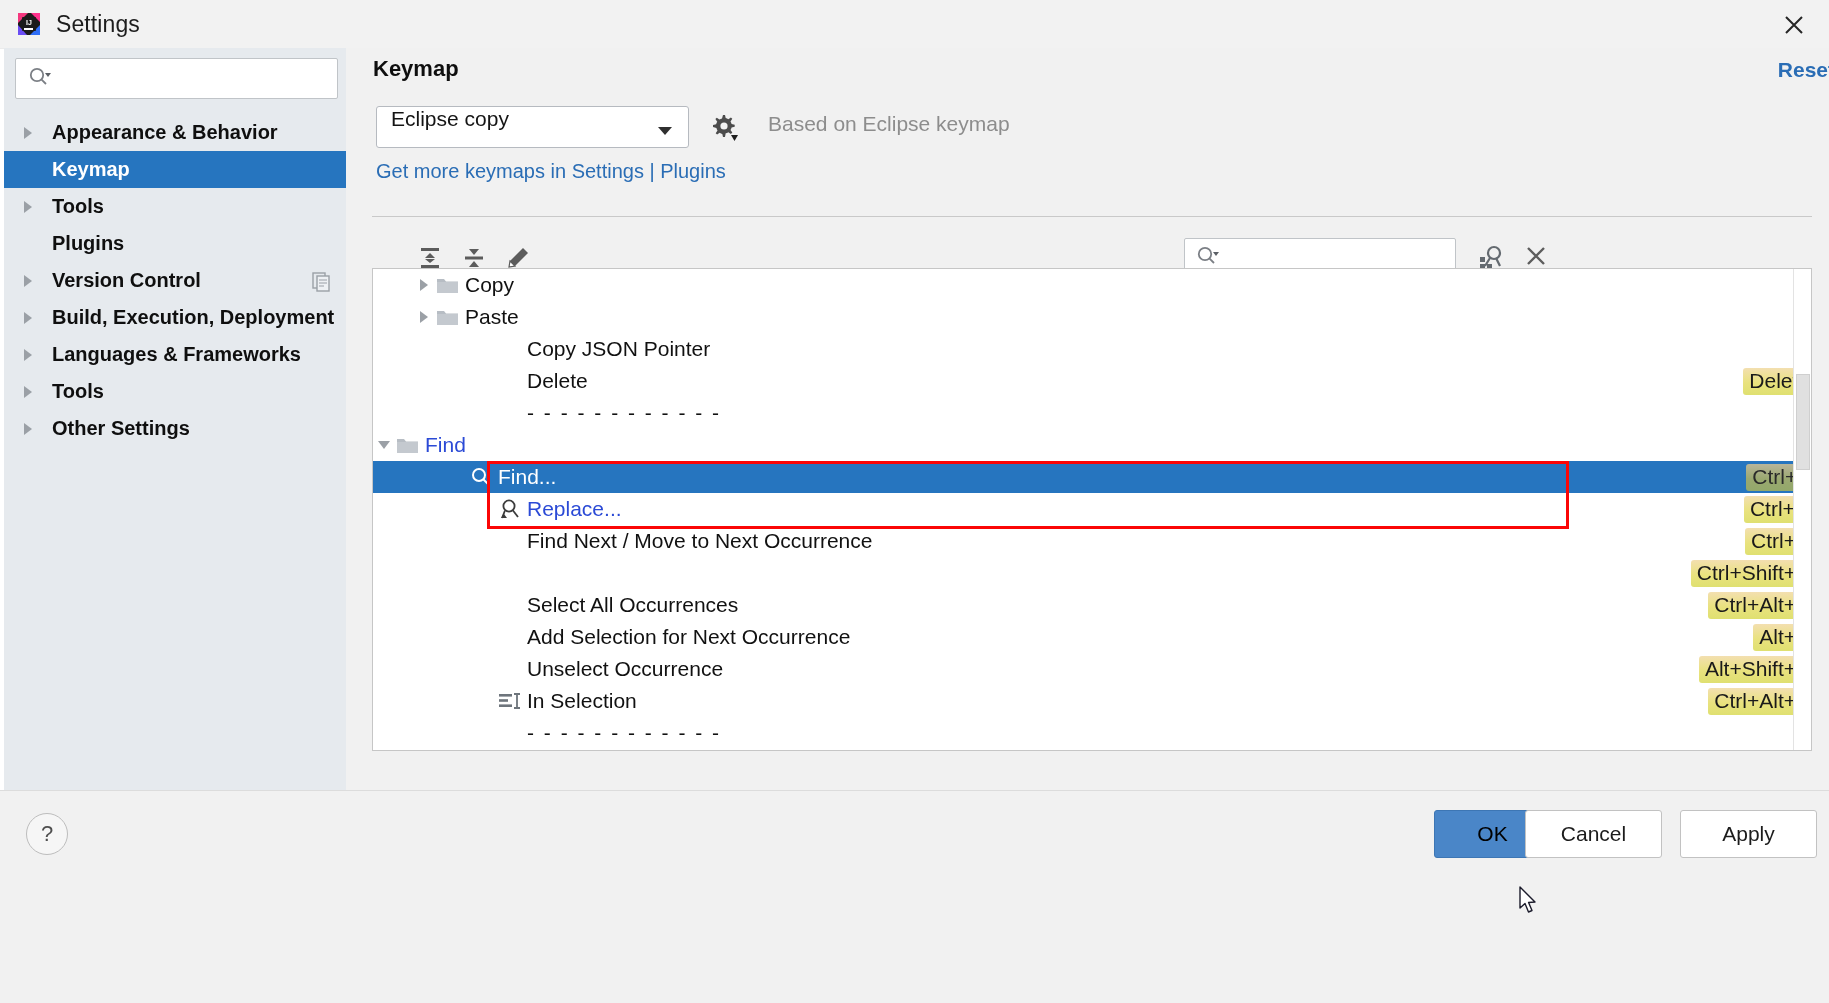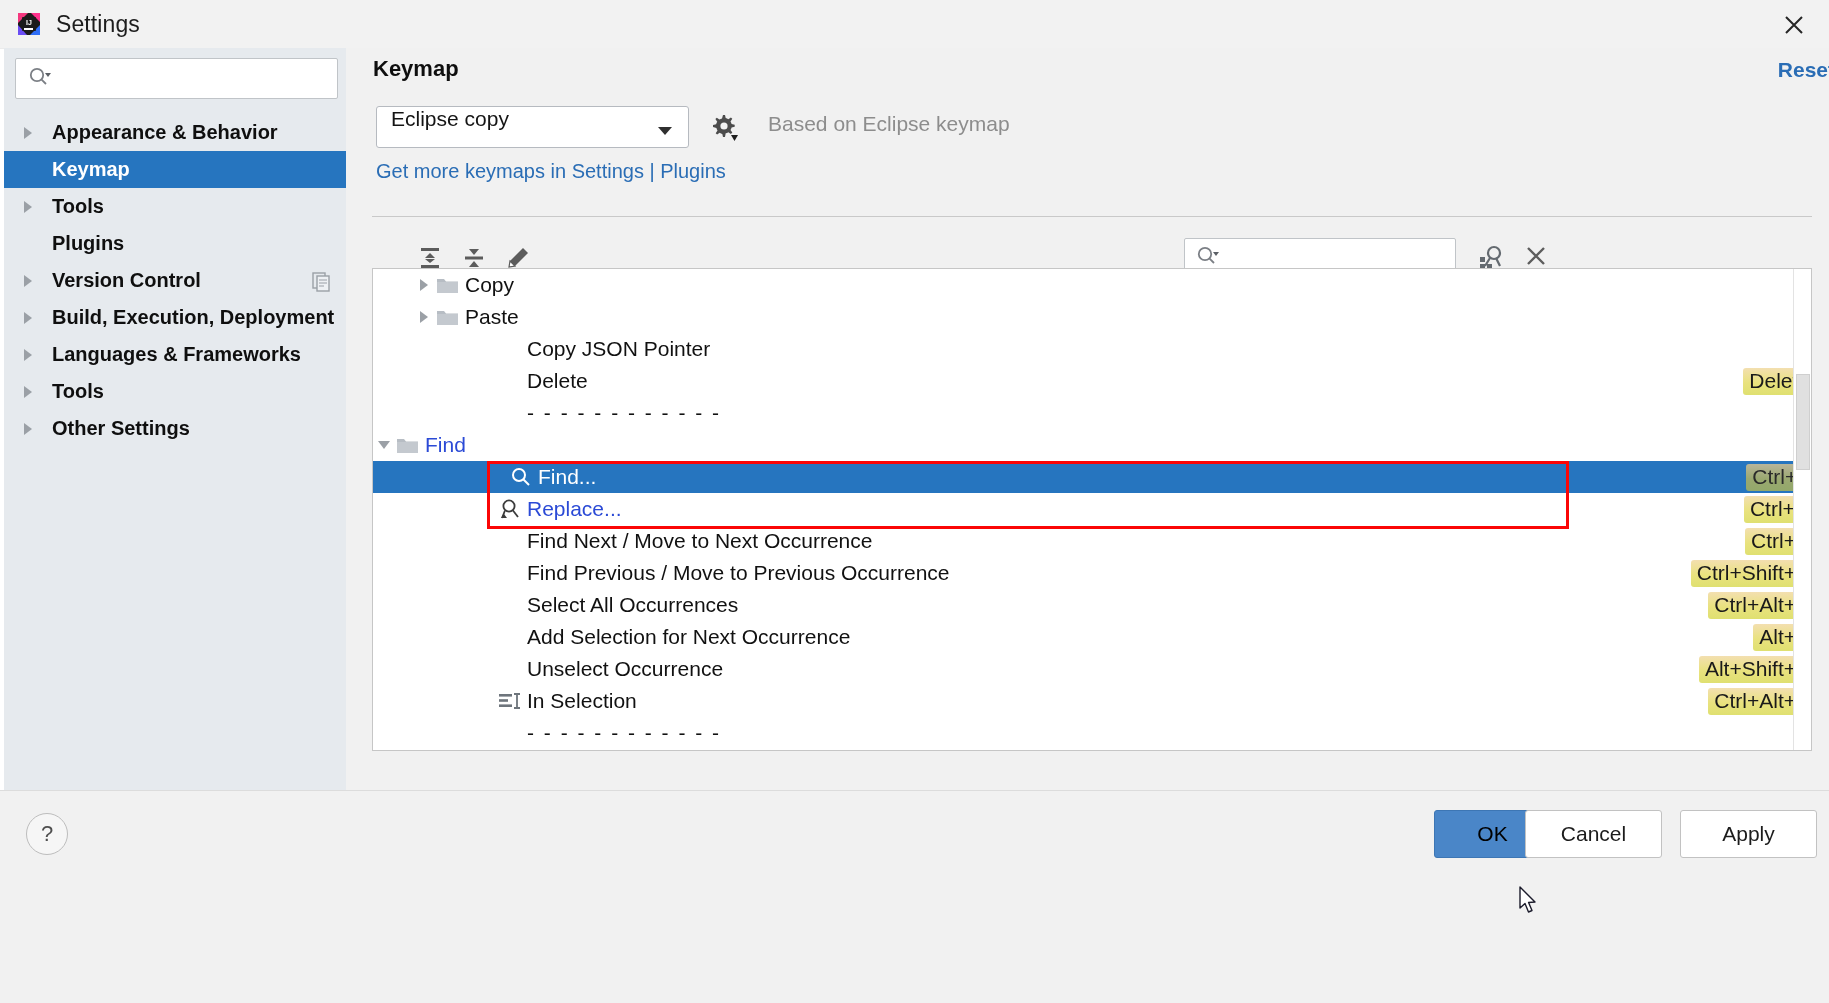--- a/index.html
+++ b/index.html
@@ -591,21 +591,21 @@
           </svg>
         </span>
         <span class="rowicon">
           <svg width="24" height="19" viewBox="0 0 24 19">
             <path d="M1 3 h7 l2 2.5 h12 V17 H1 Z" fill="#b7bdc4"></path>
             <path d="M1 6 h21 V17 H1 Z" fill="#c4c9cf"></path>
           </svg>
         </span>
         <span class="label link">Find</span>
       </div>
-      <div class="tree-row selected" style="padding-left: 113px; height: 32px;">
+      <div class="tree-row selected" style="padding-left: 73px; height: 32px;">
         <span class="twisty"></span>
         <span class="rowicon">
           <svg width="22" height="22" viewBox="0 0 22 22">
             <circle cx="9" cy="9" r="6" stroke="#ffffff" stroke-width="2" fill="none"></circle>
             <path d="M13.5 13.5 L19 19" stroke="#ffffff" stroke-width="2" fill="none"></path>
           </svg>
         </span>
         <span class="label">Find...</span>
         <span class="shortcut" style="right: -4px; background: linear-gradient(rgb(185, 181, 154) 0%, rgb(154, 168, 112) 55%, rgb(147, 168, 106) 100%); color: rgb(42, 42, 42);">Ctrl+F</span>
       </div>
@@ -624,21 +624,20 @@
       </div>
       <div class="tree-row" style="padding-left: 102px; height: 32px;">
         <span class="twisty"></span>
         <span class="rowicon"></span>
         <span class="label">Find Next / Move to Next Occurrence</span>
         <span class="shortcut" style="right: -4px;">Ctrl+K</span>
       </div>
       <div class="tree-row" style="padding-left: 102px; height: 32px;">
         <span class="twisty"></span>
         <span class="rowicon"></span>
-        <span class="label">Find Previous / Move to Previous Occurrence</span>
         <span class="shortcut" style="right: -4px;">Ctrl+Shift+K</span>
       </div>
       <div class="tree-row" style="padding-left: 102px; height: 32px;">
         <span class="twisty"></span>
         <span class="rowicon"></span>
         <span class="label">Select All Occurrences</span>
         <span class="shortcut" style="right: -4px;">Ctrl+Alt+Y</span>
       </div>
       <div class="tree-row" style="padding-left: 102px; height: 32px;">
         <span class="twisty"></span>

